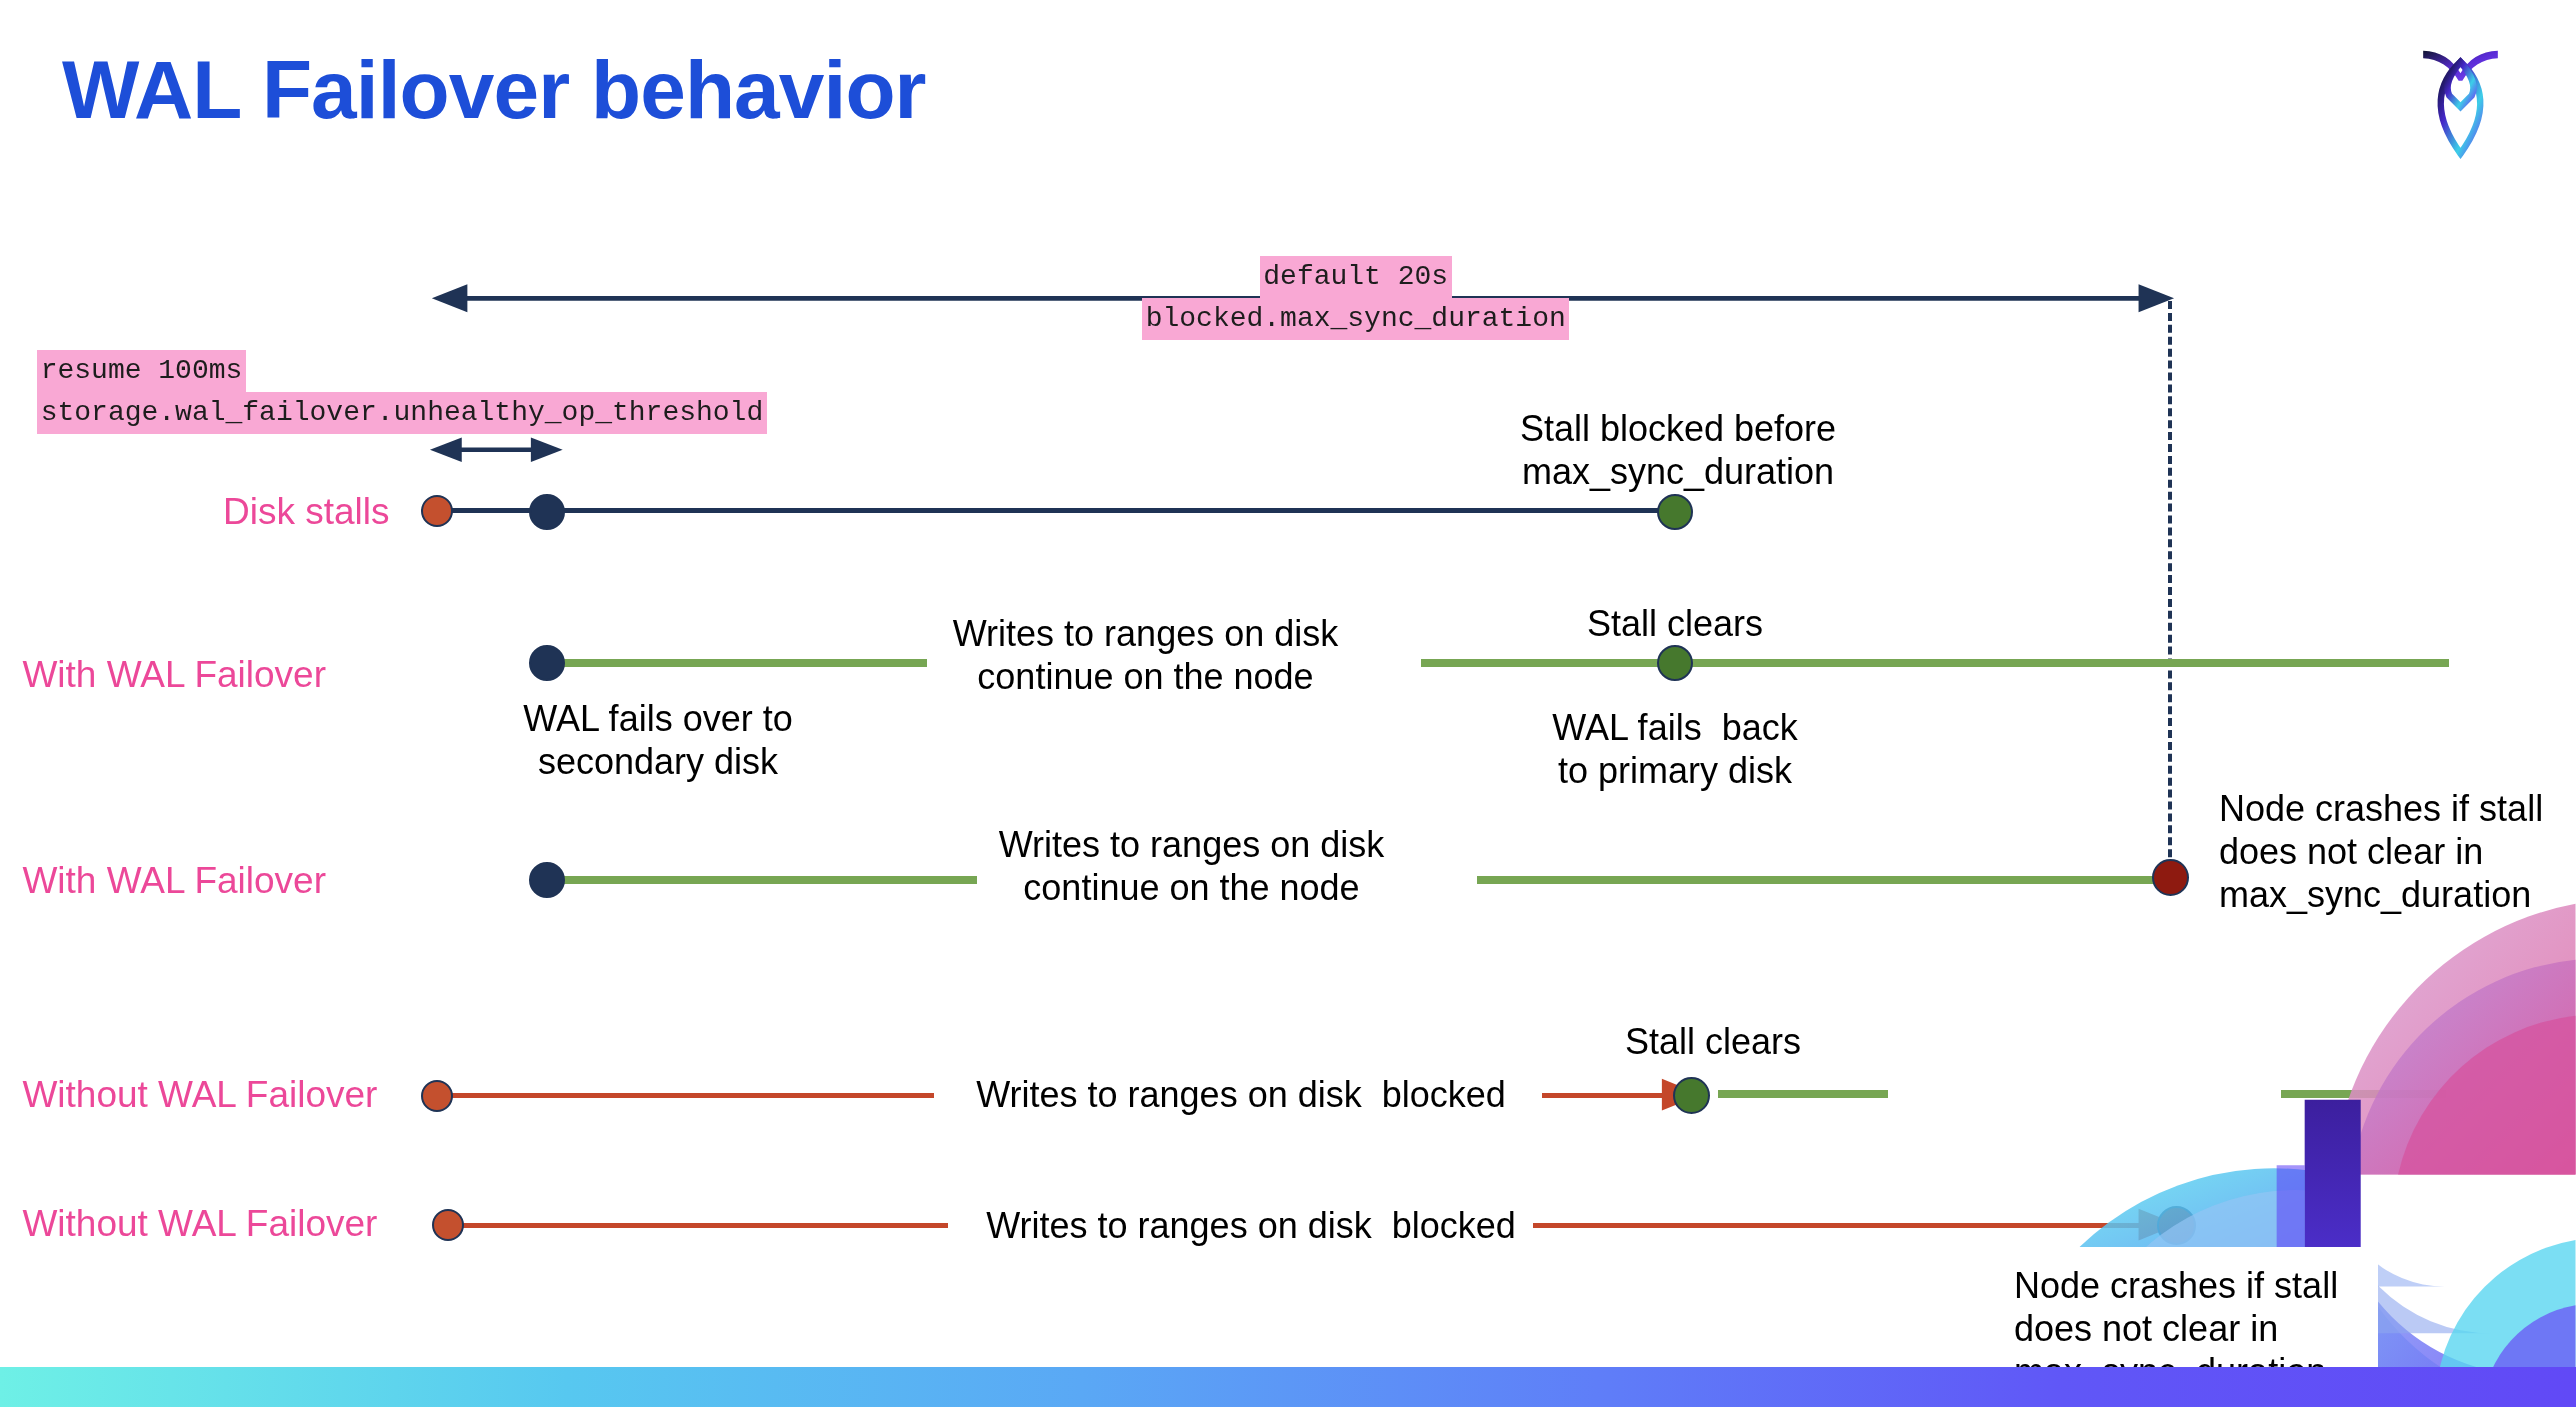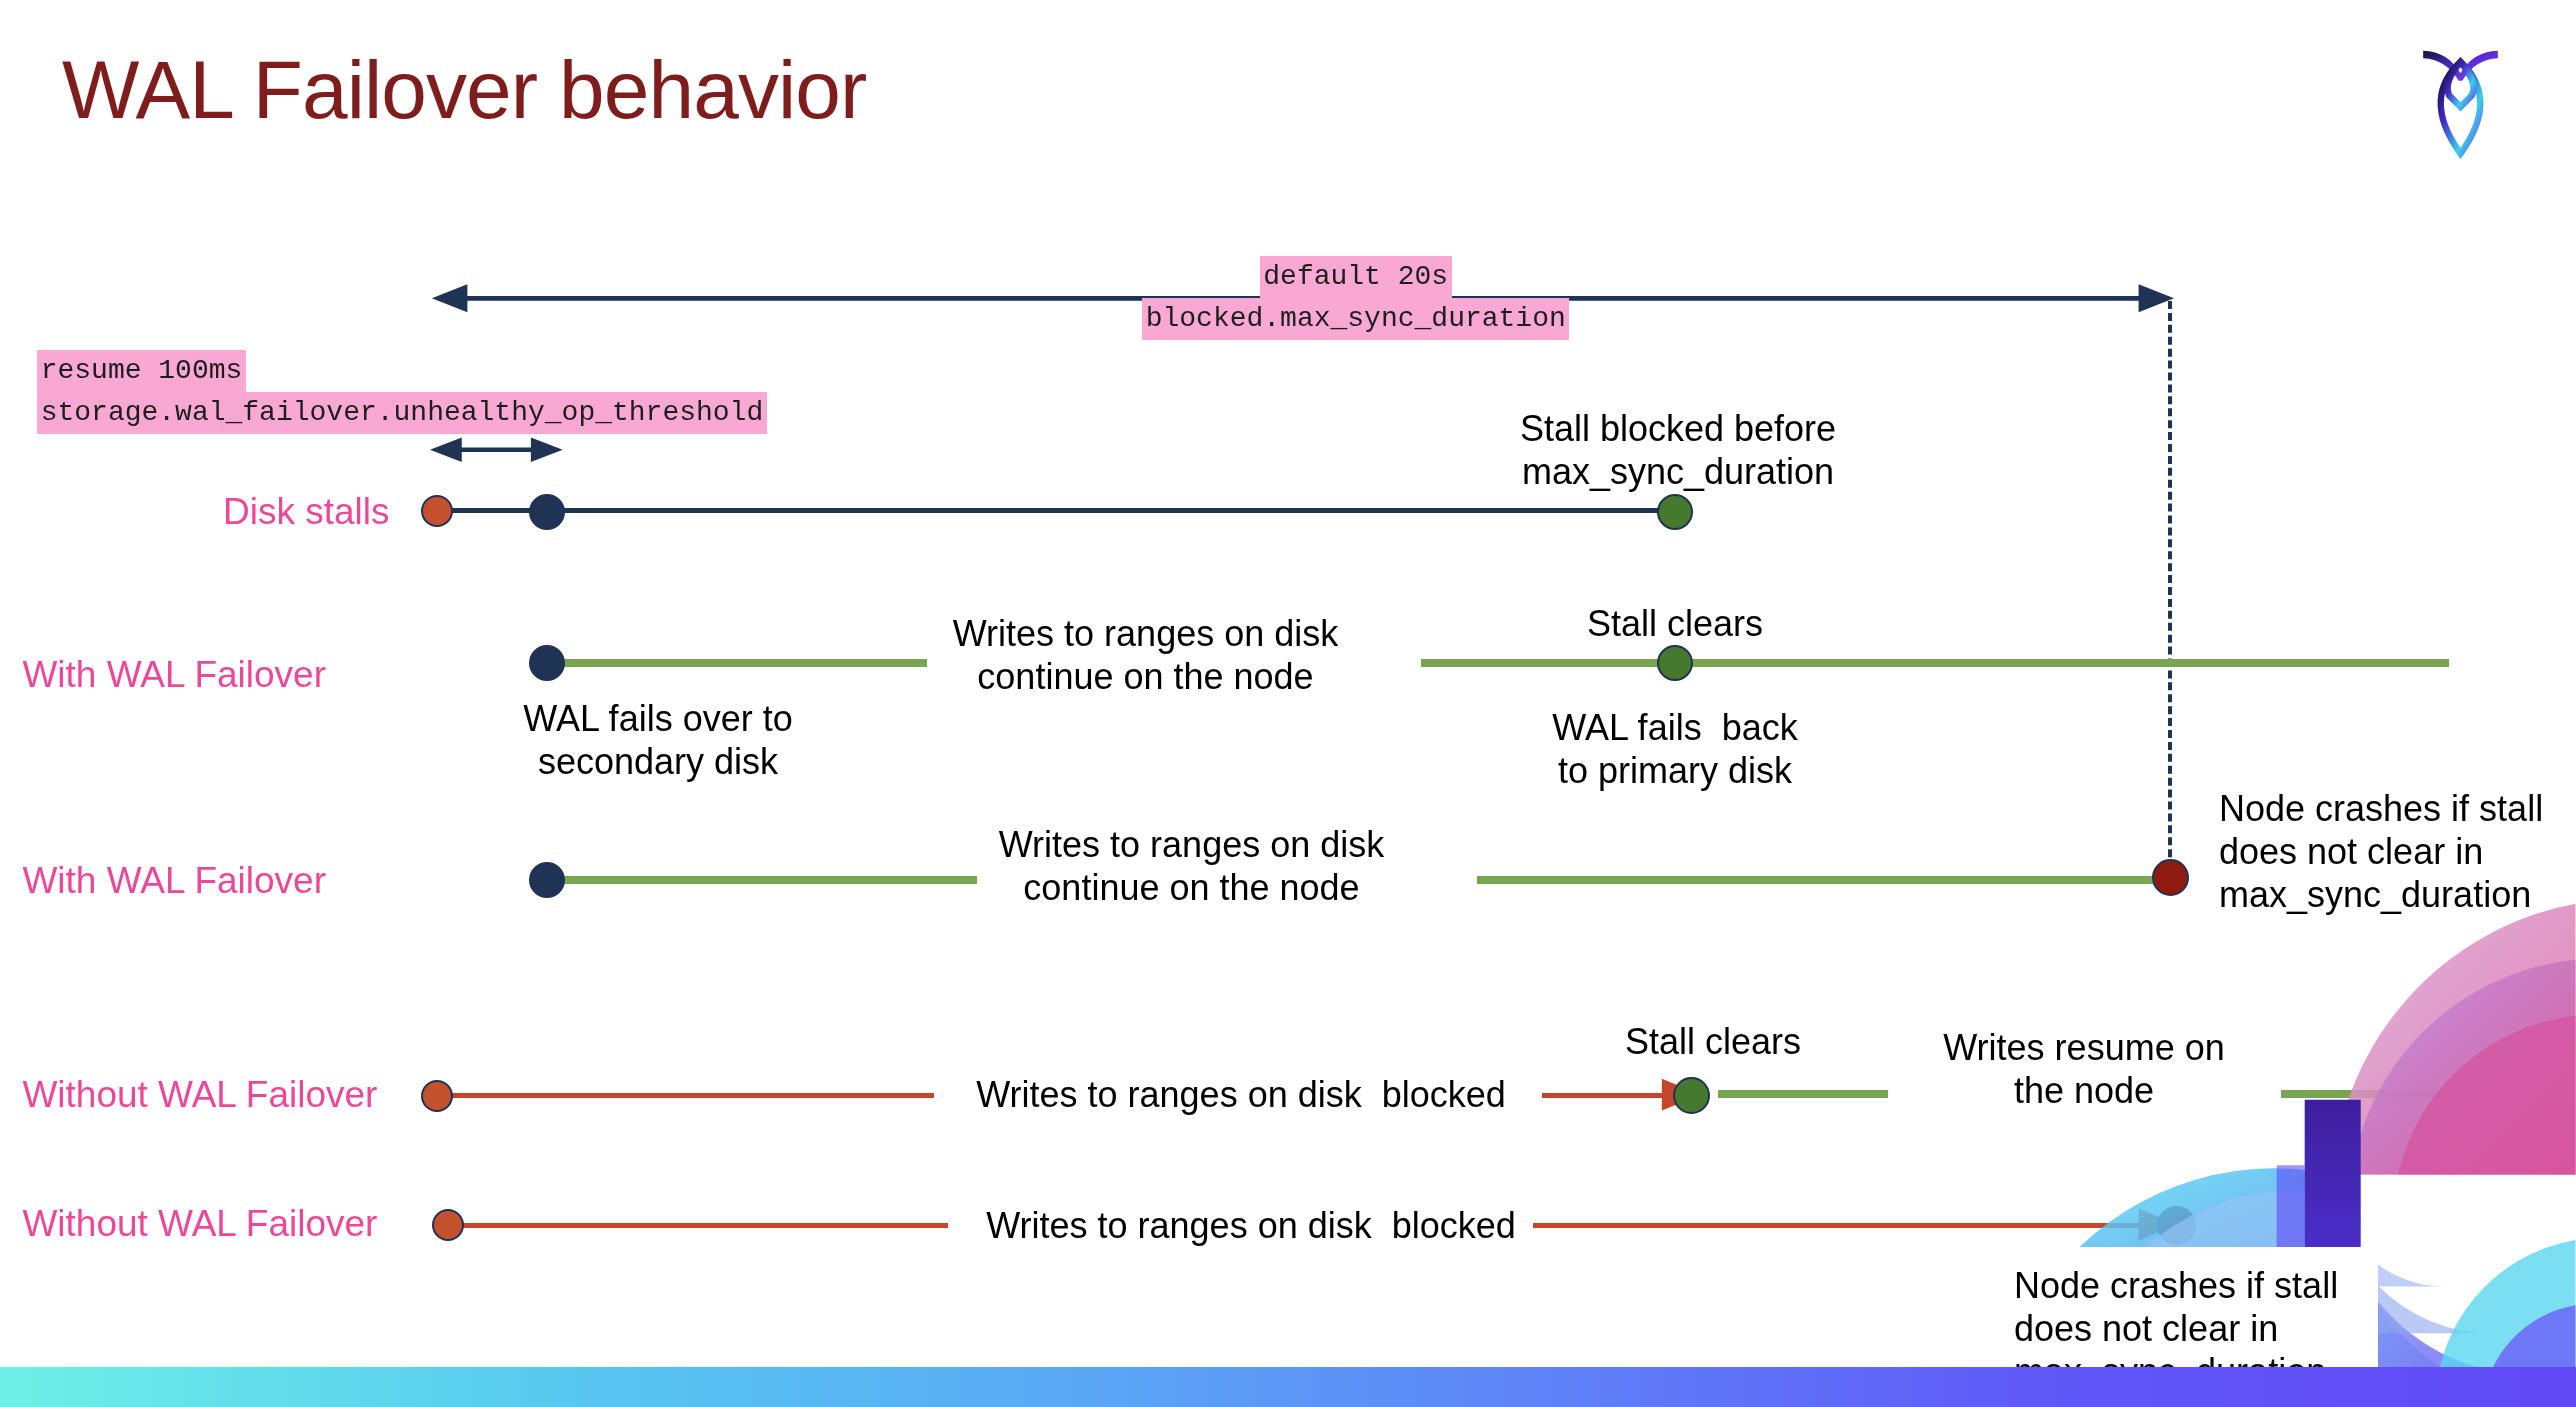--- a/index.html
+++ b/index.html
@@ -6,22 +6,22 @@
   body{
     width:2576px;height:1408px;position:relative;overflow:hidden;
     font-family:"Liberation Sans", sans-serif;
     color:#000;
   }
   #stage{position:absolute;inset:0;width:2576px;height:1408px;background:#ffffff;}
 
   
   .title{
     position:absolute;left:62px;top:49px;
-    font-size:82px;font-weight:normal;letter-spacing:-0.9px;
-    color:#7f1d1d;line-height:1;white-space:nowrap;
+    font-size:82px;font-weight:bold;letter-spacing:-0.9px;
+    color:#1d4ed8;line-height:1;white-space:nowrap;
   }
 
   
   .logo{position:absolute;left:2408px;top:34px;width:105px;height:140px;}
 
   
   .mono{
     position:absolute;
     font-family:"Liberation Mono", monospace;
     font-size:28px;line-height:40px;
@@ -163,22 +163,20 @@
 
   <div class="rowlabel" style="left:22.4px;top:1073px;">Without WAL Failover</div>
   <div class="rline" style="left:439px;top:1093px;width:495px;"></div>
   <div class="rline" style="left:1542px;top:1093px;width:131px;"></div>
   <div class="gline" style="left:1718px;top:1090px;width:170px;"></div>
   <div class="gline" style="left:2281px;top:1090px;width:165px;"></div>
   <div class="dot orange" style="left:421px;top:1080px;width:32px;height:32px;"></div>
   <div class="dot green" style="left:1673px;top:1077px;width:37px;height:37px;"></div>
   <div class="note c" style="left:942px;top:1073px;width:598px;">Writes to ranges on disk  blocked</div>
   <div class="note c" style="left:1568px;top:1020px;width:290px;">Stall clears</div>
-  <div class="note c" style="left:1925px;top:1026px;width:318px;">Writes resume on
-the node</div>
 
   <div class="rowlabel" style="left:22.4px;top:1202px;">Without WAL Failover</div>
   <div class="rline" style="left:439px;top:1223px;width:509px;"></div>
   <div class="rline" style="left:1533px;top:1223px;width:617px;"></div>
   <div class="dot orange" style="left:432px;top:1209px;width:32px;height:32px;"></div>
   <div class="dot red" style="left:2157px;top:1206px;width:39px;height:39px;"></div>
   <div class="note c" style="left:952px;top:1204px;width:598px;">Writes to ranges on disk  blocked</div>
 
   <div class="deco">
     <svg viewBox="0 0 620 560" width="580" height="523" aria-hidden="true">

